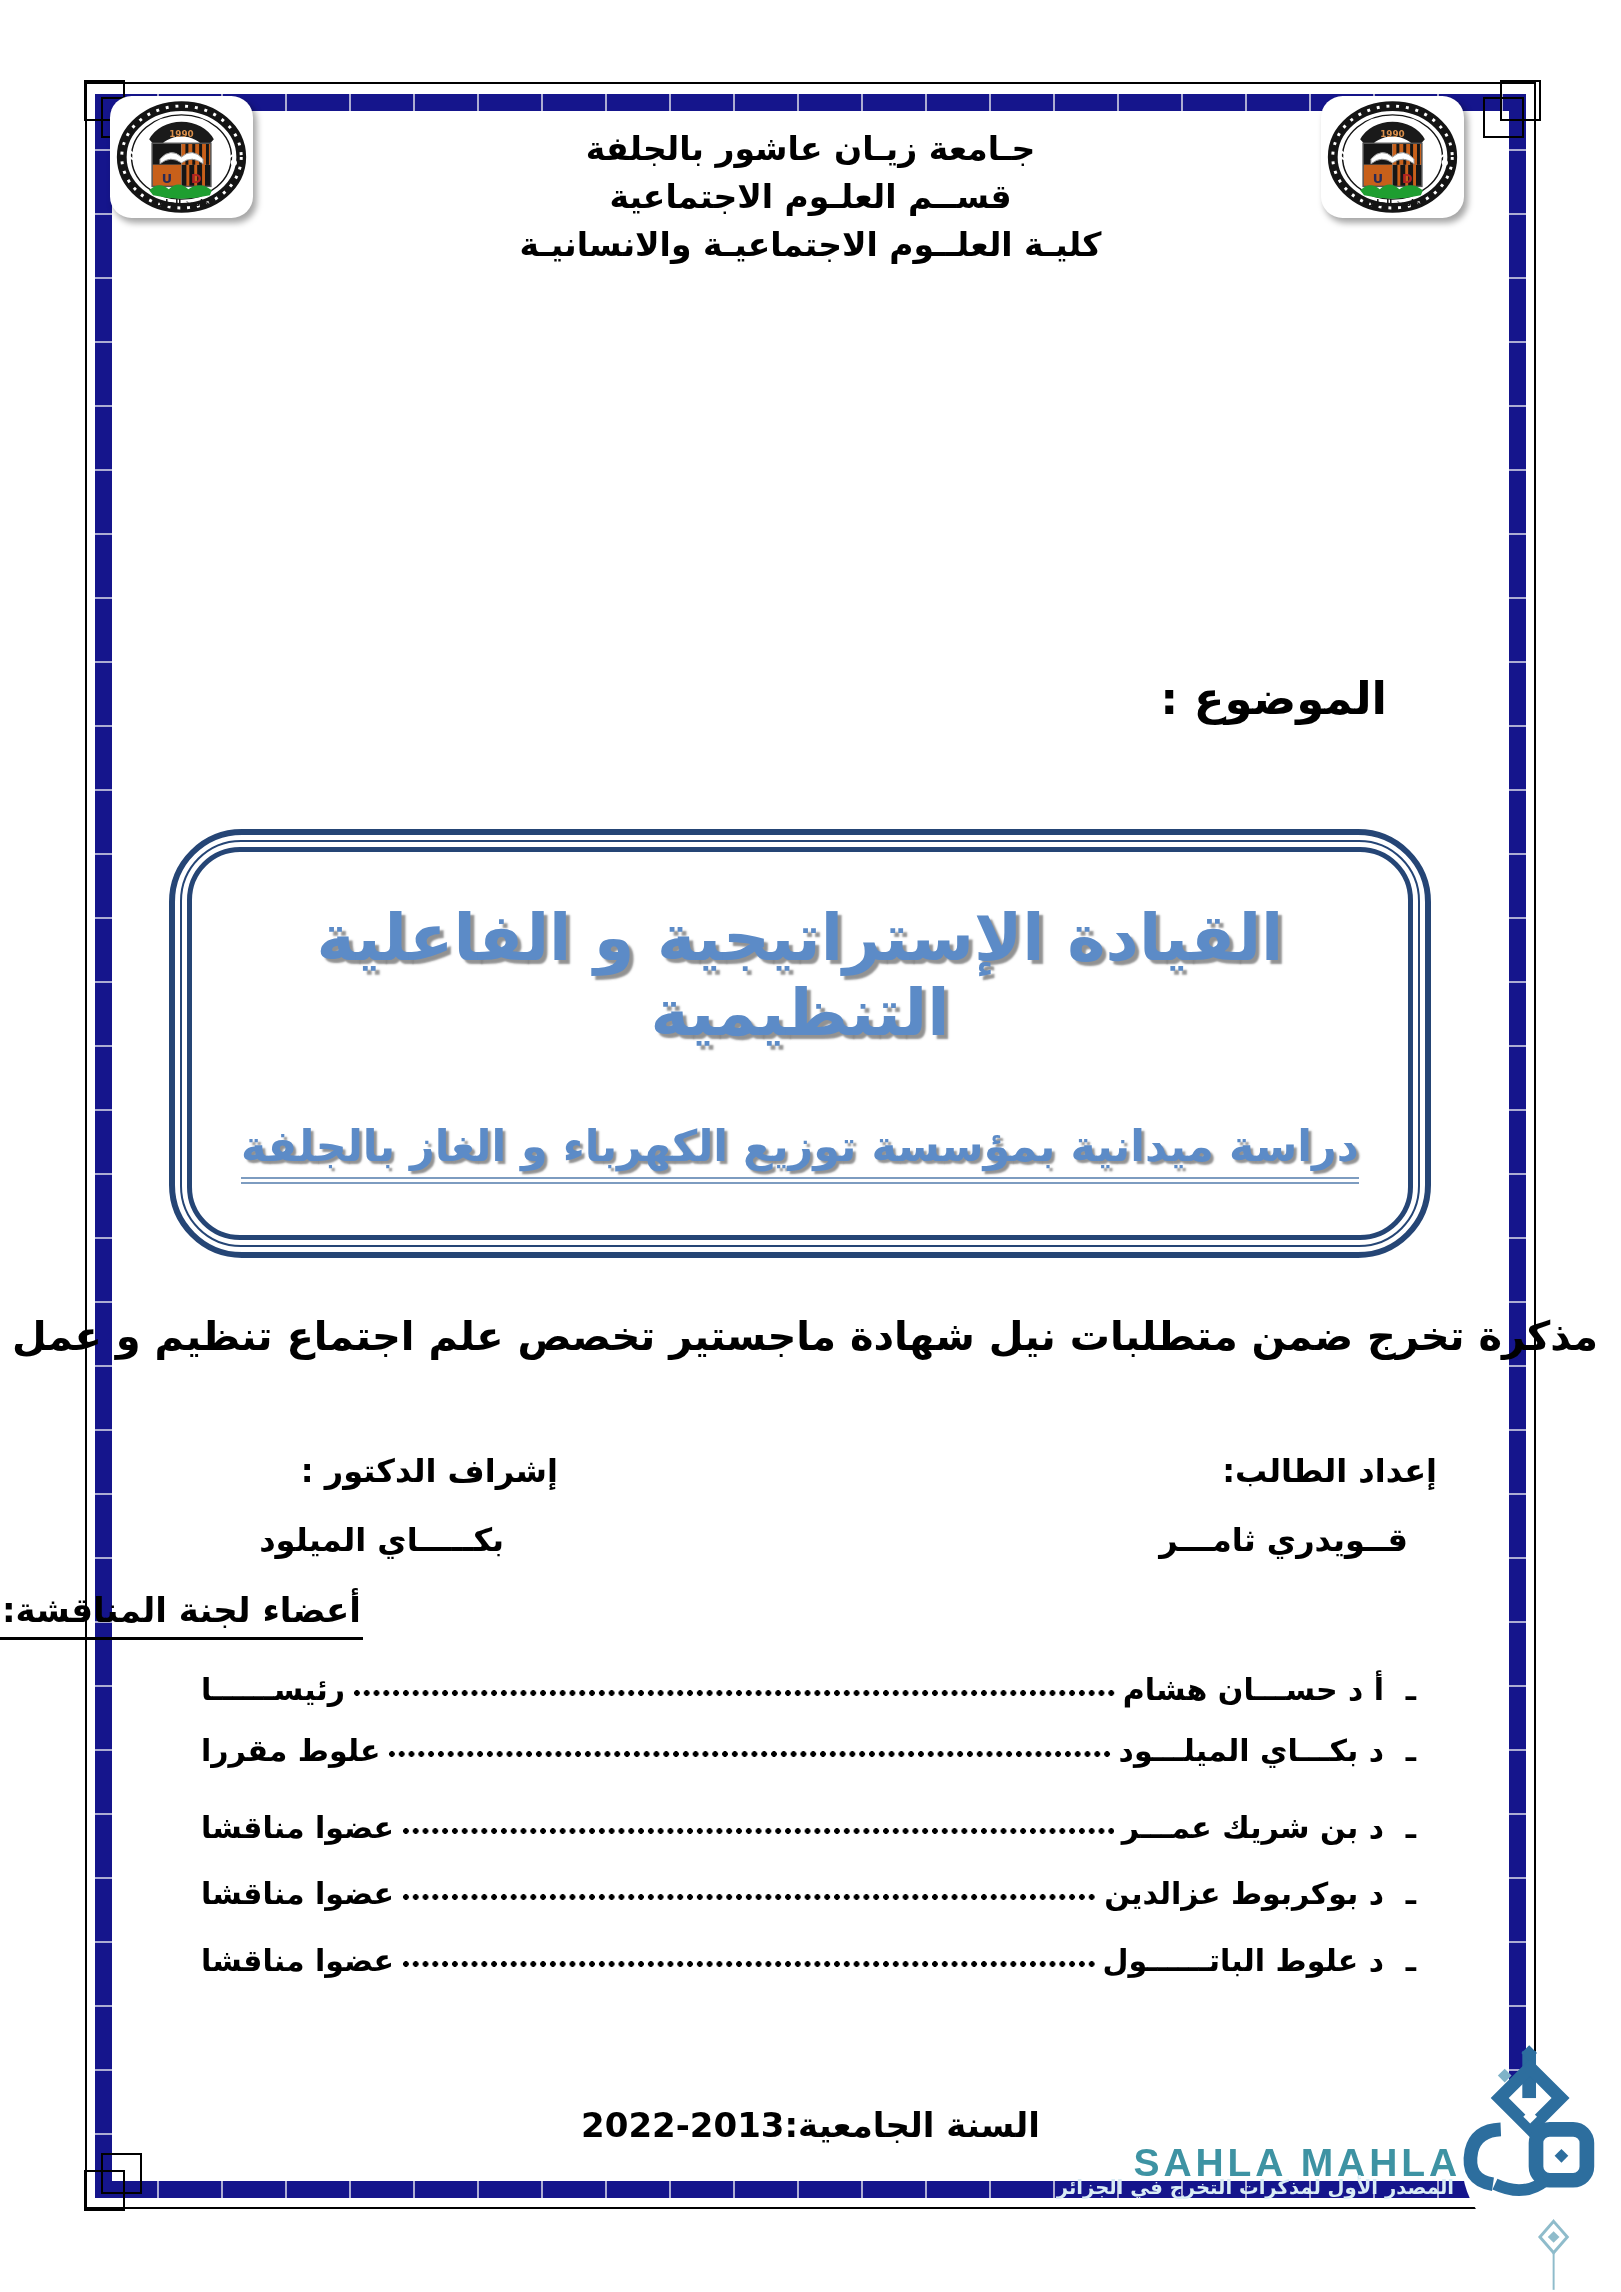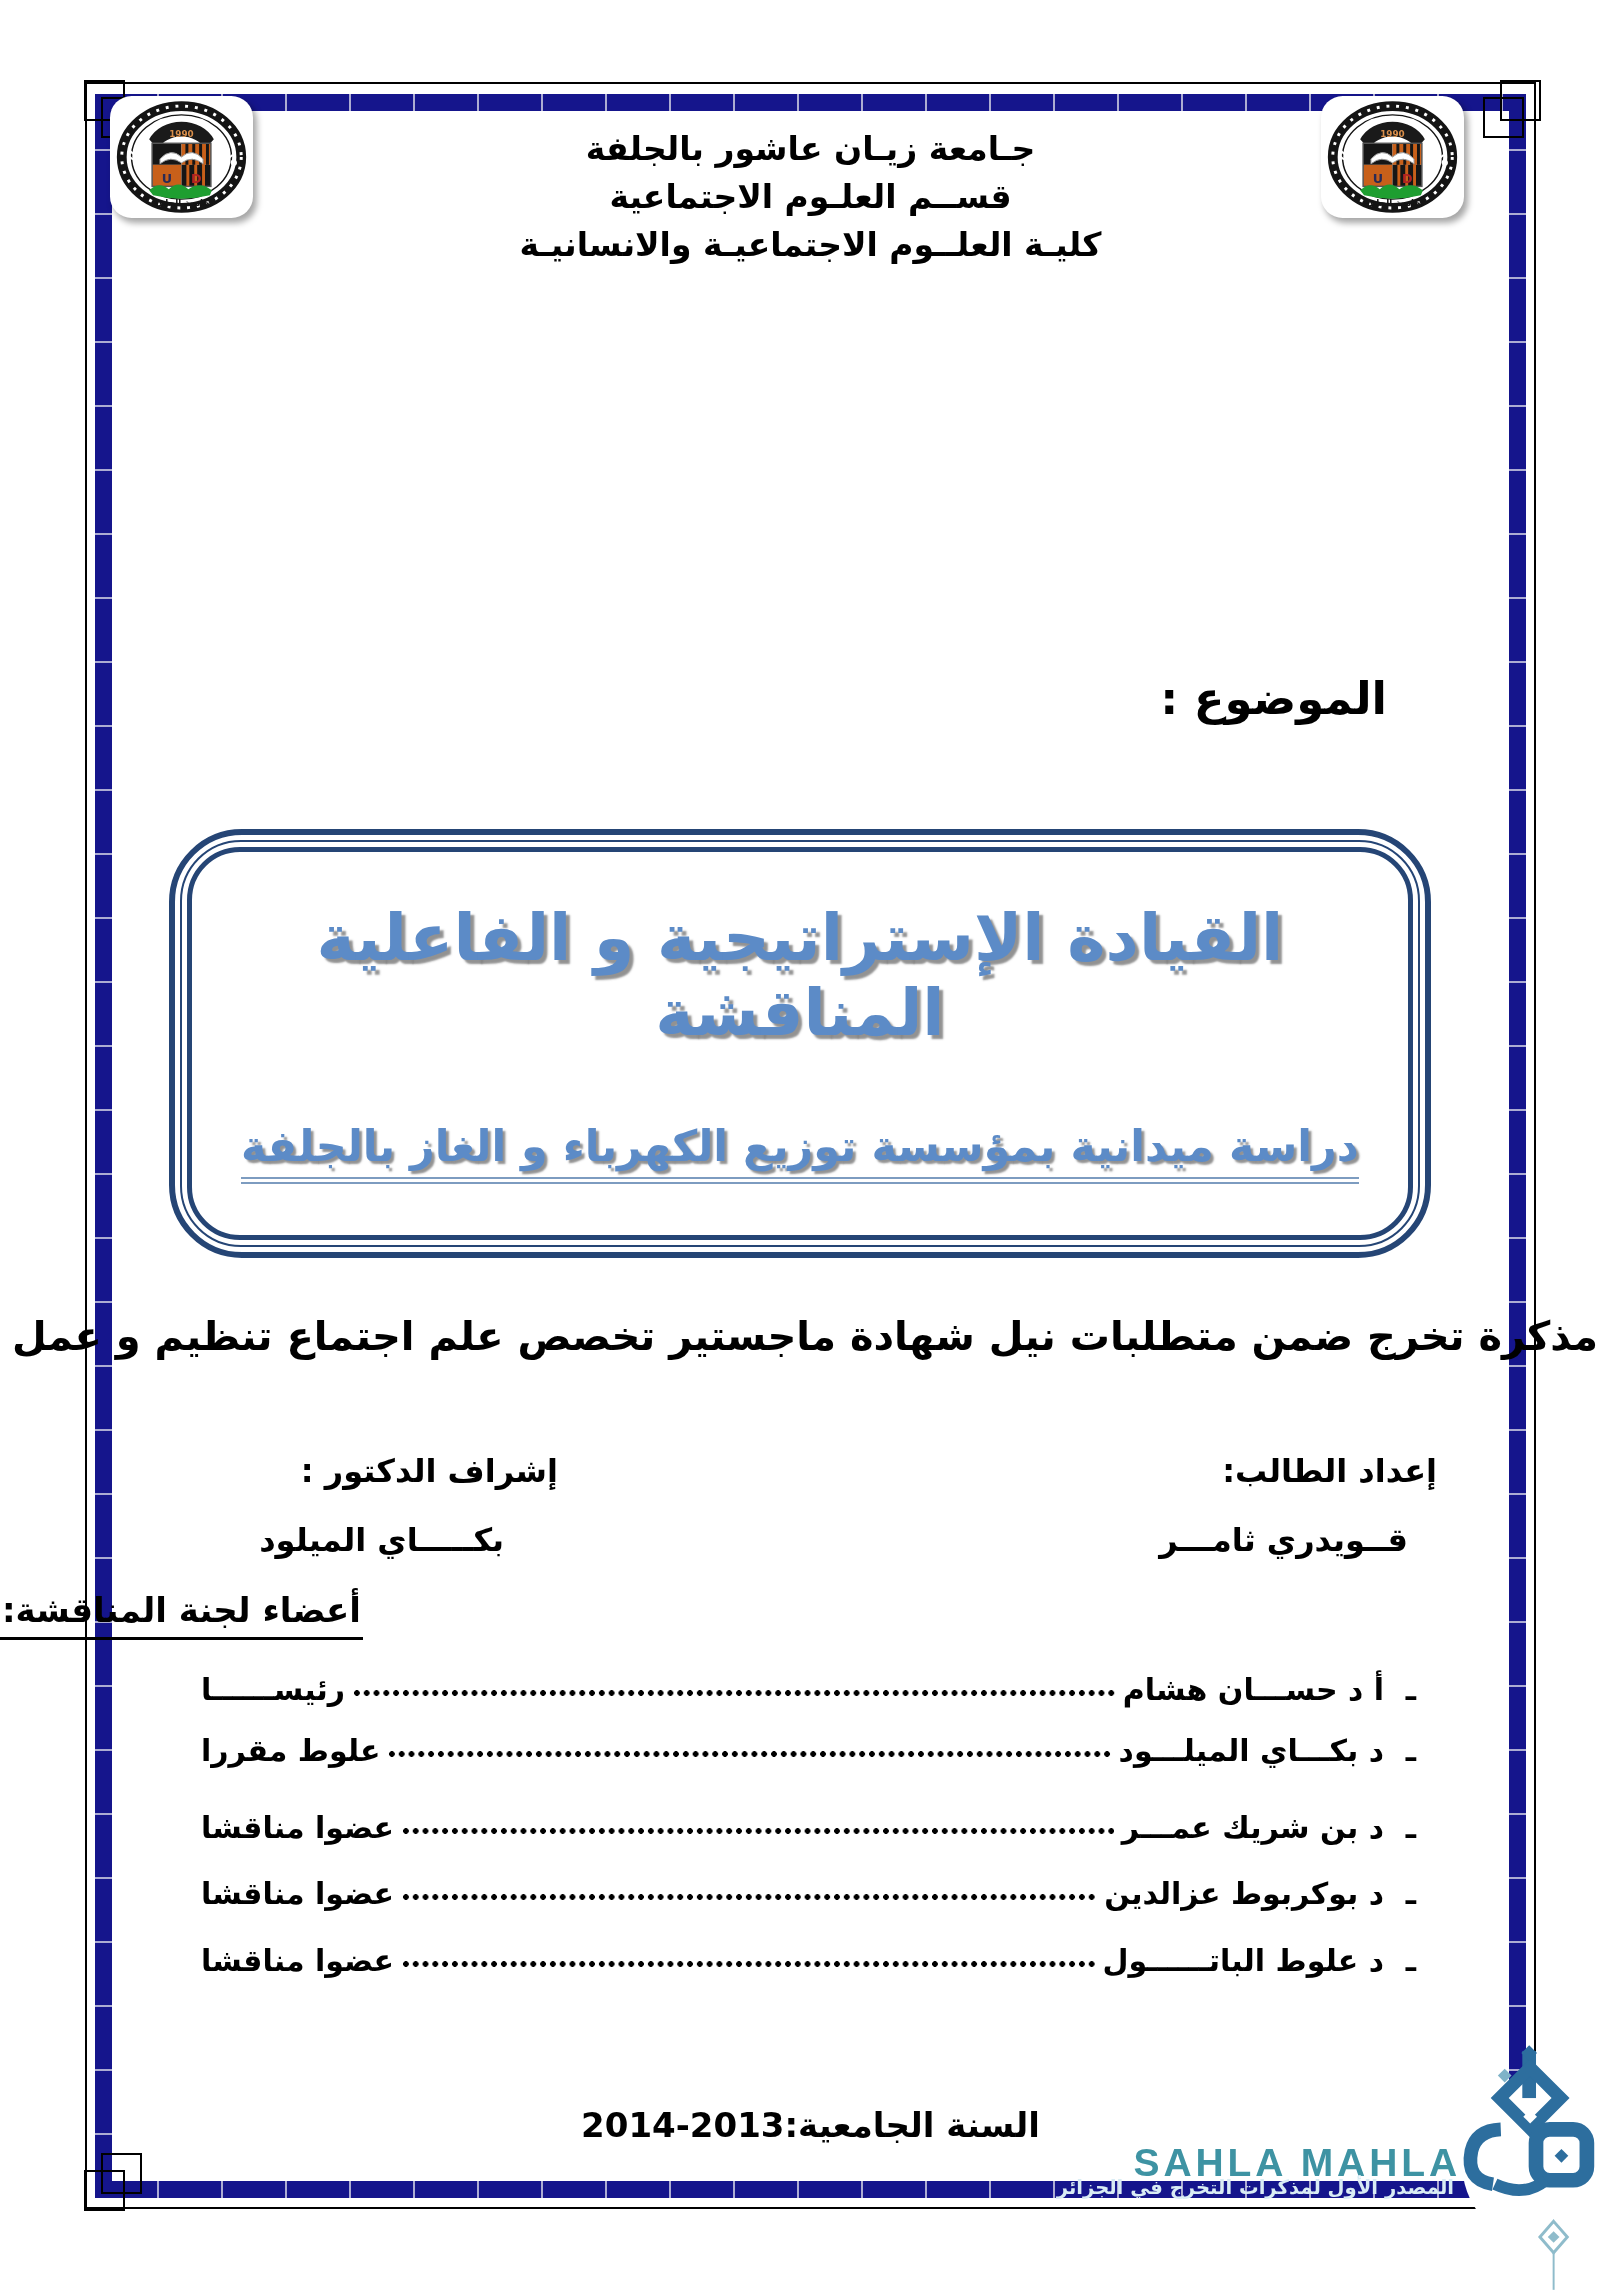--- a/index.html
+++ b/index.html
@@ -164,21 +164,21 @@
     <div>قســم العلـوم الاجتماعية</div>
     <div>كليـة العلــوم الاجتماعيـة والانسانيـة</div>
   </div>
 
   <div class="subject">الموضوع :</div>
 
   <div class="tbox">
     <div class="b1"></div>
     <div class="b2"></div>
     <div class="b3"></div>
-    <div class="main-title">القيادة الإستراتيجية و الفاعلية المناقشة</div>
+    <div class="main-title">القيادة الإستراتيجية و الفاعلية التنظيمية</div>
     <div class="sub-title">
       <span>دراسة ميدانية بمؤسسة توزيع الكهرباء و الغاز بالجلفة</span>
     </div>
   </div>
 
   <div class="memo">مذكرة تخرج ضمن متطلبات نيل شهادة ماجستير تخصص علم اجتماع تنظيم و عمل</div>
 
   <div class="student">
     <div>إعداد الطالب:</div>
     <div class="name">قــويدري ثامـــر</div>
@@ -218,21 +218,21 @@
     </div>
     <div class="mrow">
       <span class="bullet">ـ</span>
       <span>د علوط الباتــــــول</span>
       <span class="dots"></span>
       <span>عضوا مناقشا</span>
     </div>
   </div>
 
   <div class="year">
-    <span>السنة الجامعية:</span><span class="num">2014-2013</span>
+    <span>السنة الجامعية:</span><span class="num">2022-2013</span>
   </div>
 
   <svg class="callig" width="181" height="248" viewBox="0 0 185 253">
     <ellipse cx="88" cy="118" rx="72" ry="82" fill="#fff"></ellipse>
     <rect x="78" y="6" width="14" height="48" fill="#2D6E9E"></rect>
     <rect x="64" y="32" width="44" height="44" fill="none" stroke="#2D6E9E" stroke-width="13" transform="rotate(45 86 54)"></rect>
     <rect x="92" y="86" width="52" height="52" rx="14" fill="none" stroke="#2D6E9E" stroke-width="15"></rect>
     <path d="M48,142 q-28,-4 -22,-34 q5,-21 30,-22" fill="none" stroke="#2D6E9E" stroke-width="14"></path>
     <path d="M50,142 q30,14 52,-4" fill="none" stroke="#2D6E9E" stroke-width="12"></path>
     <polygon points="85,0 93,8 85,16 77,8" fill="#2D6E9E"></polygon>

